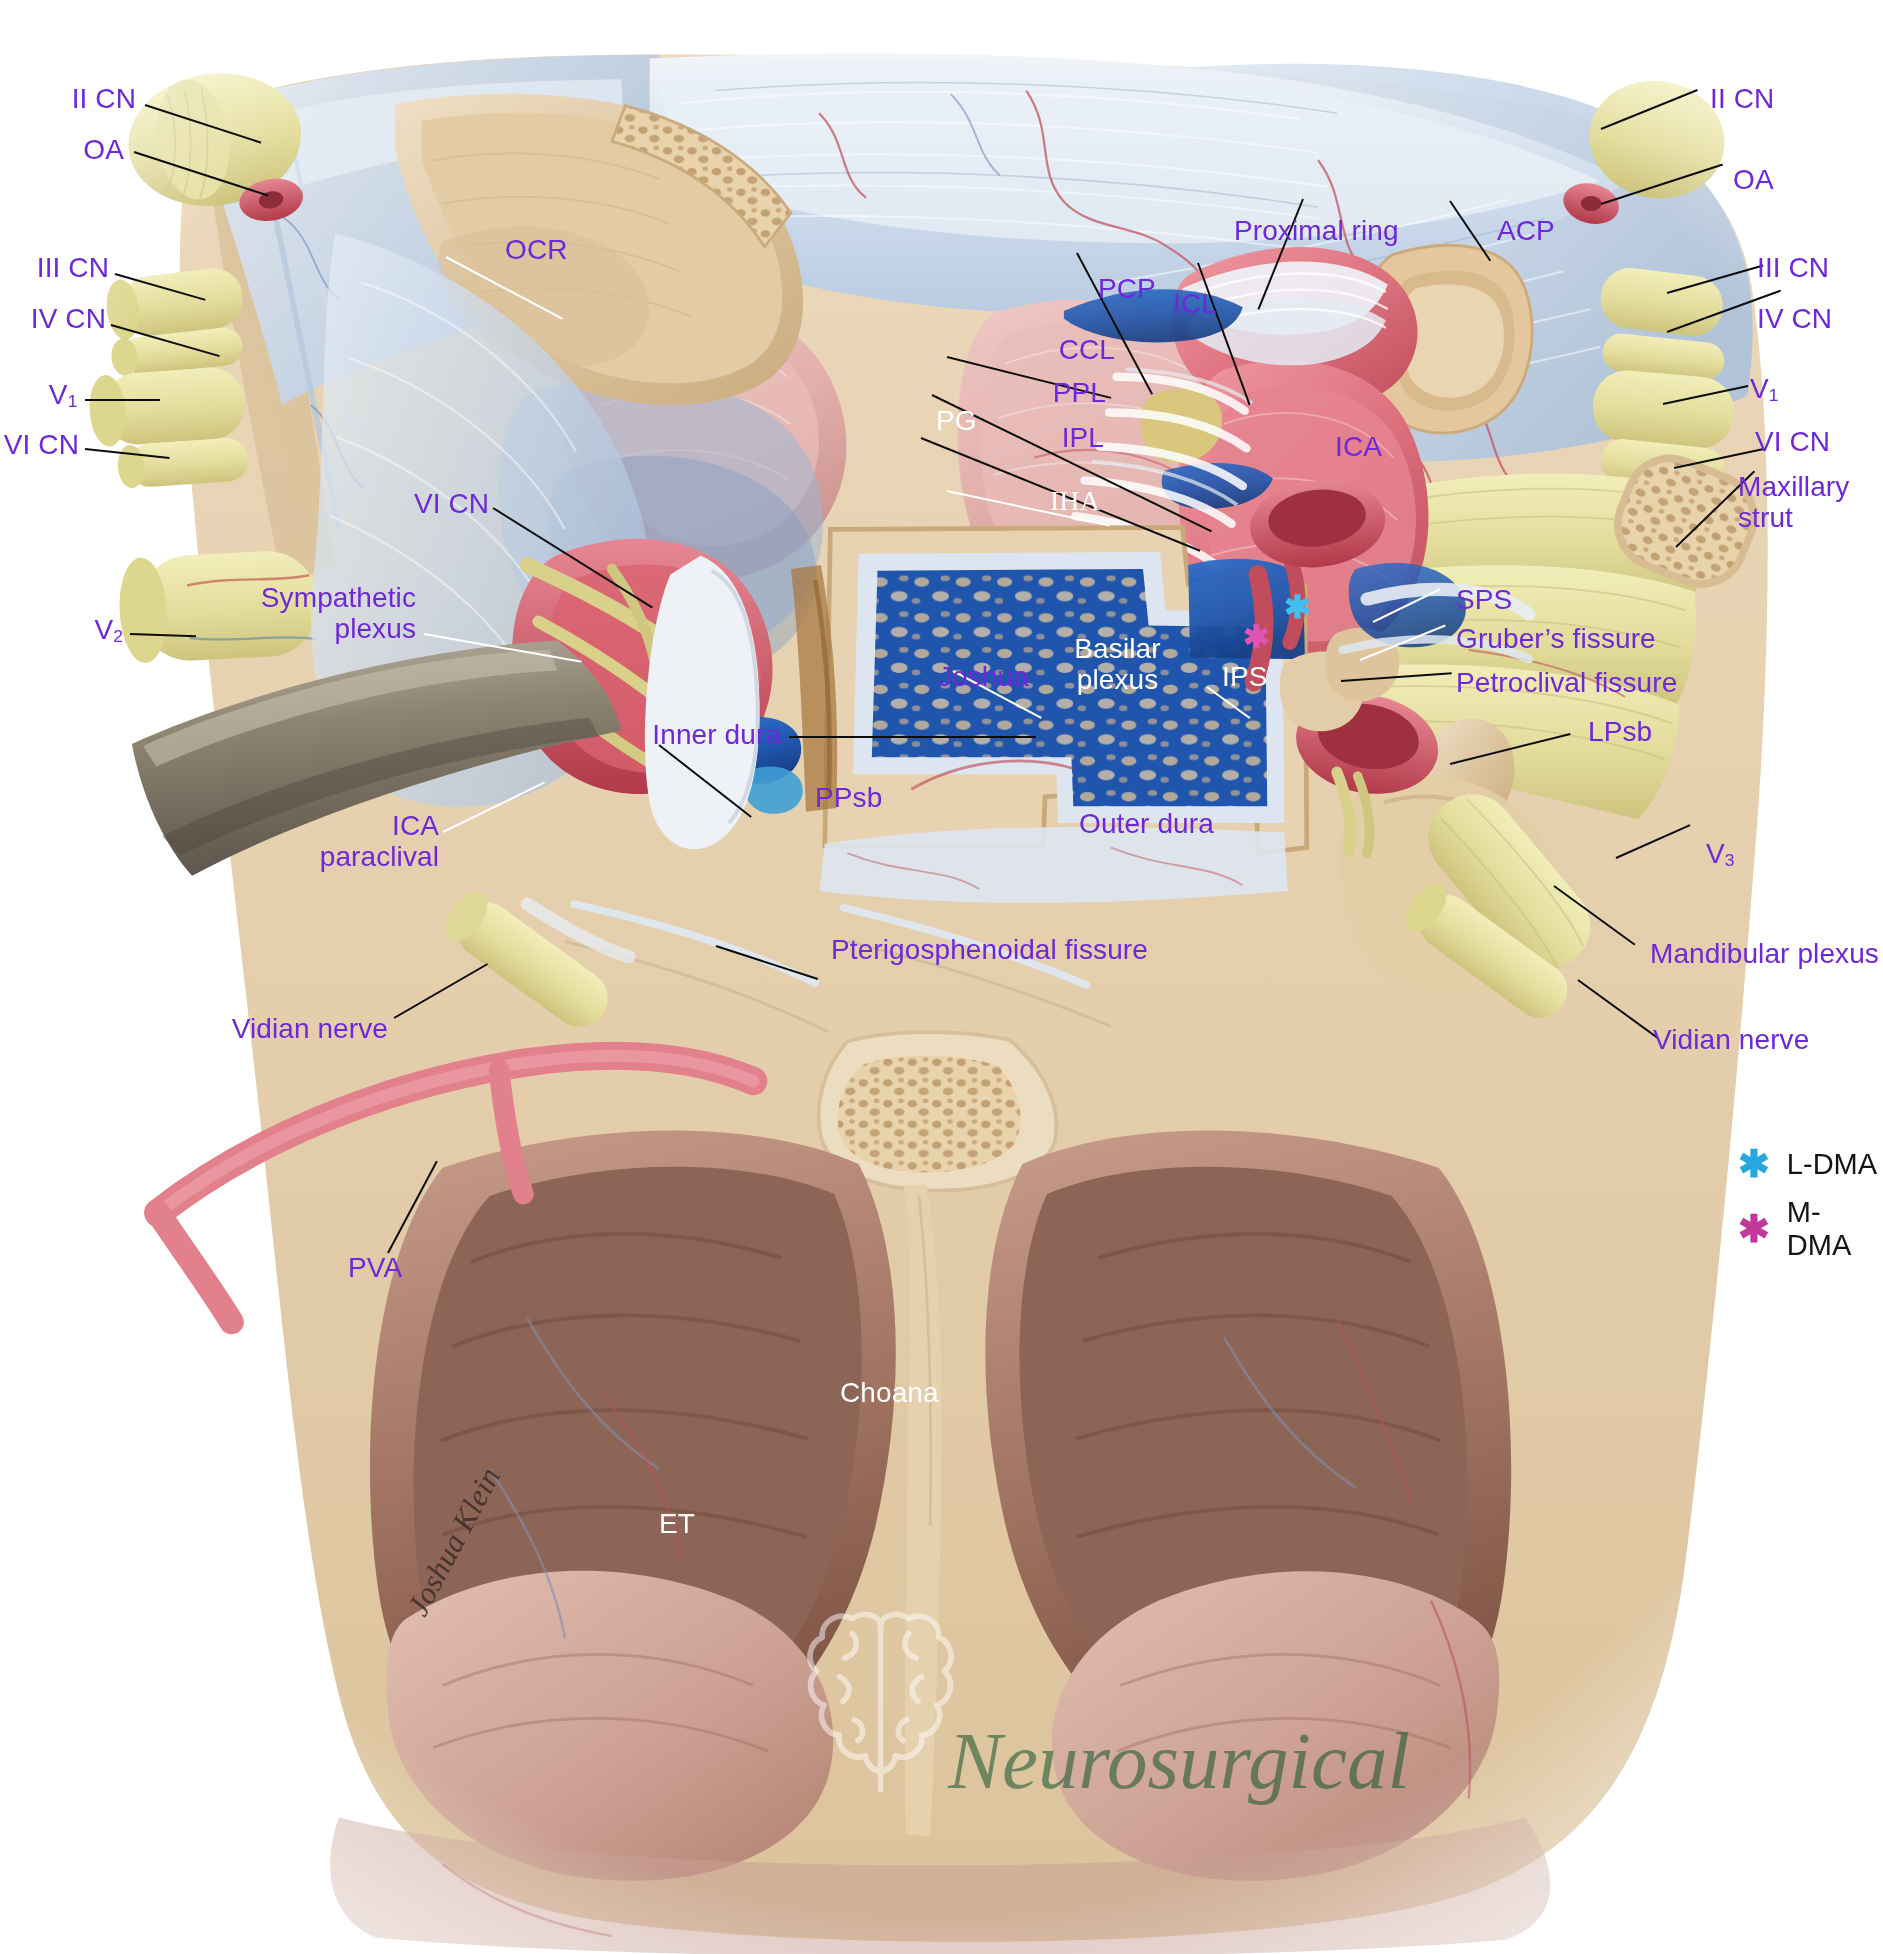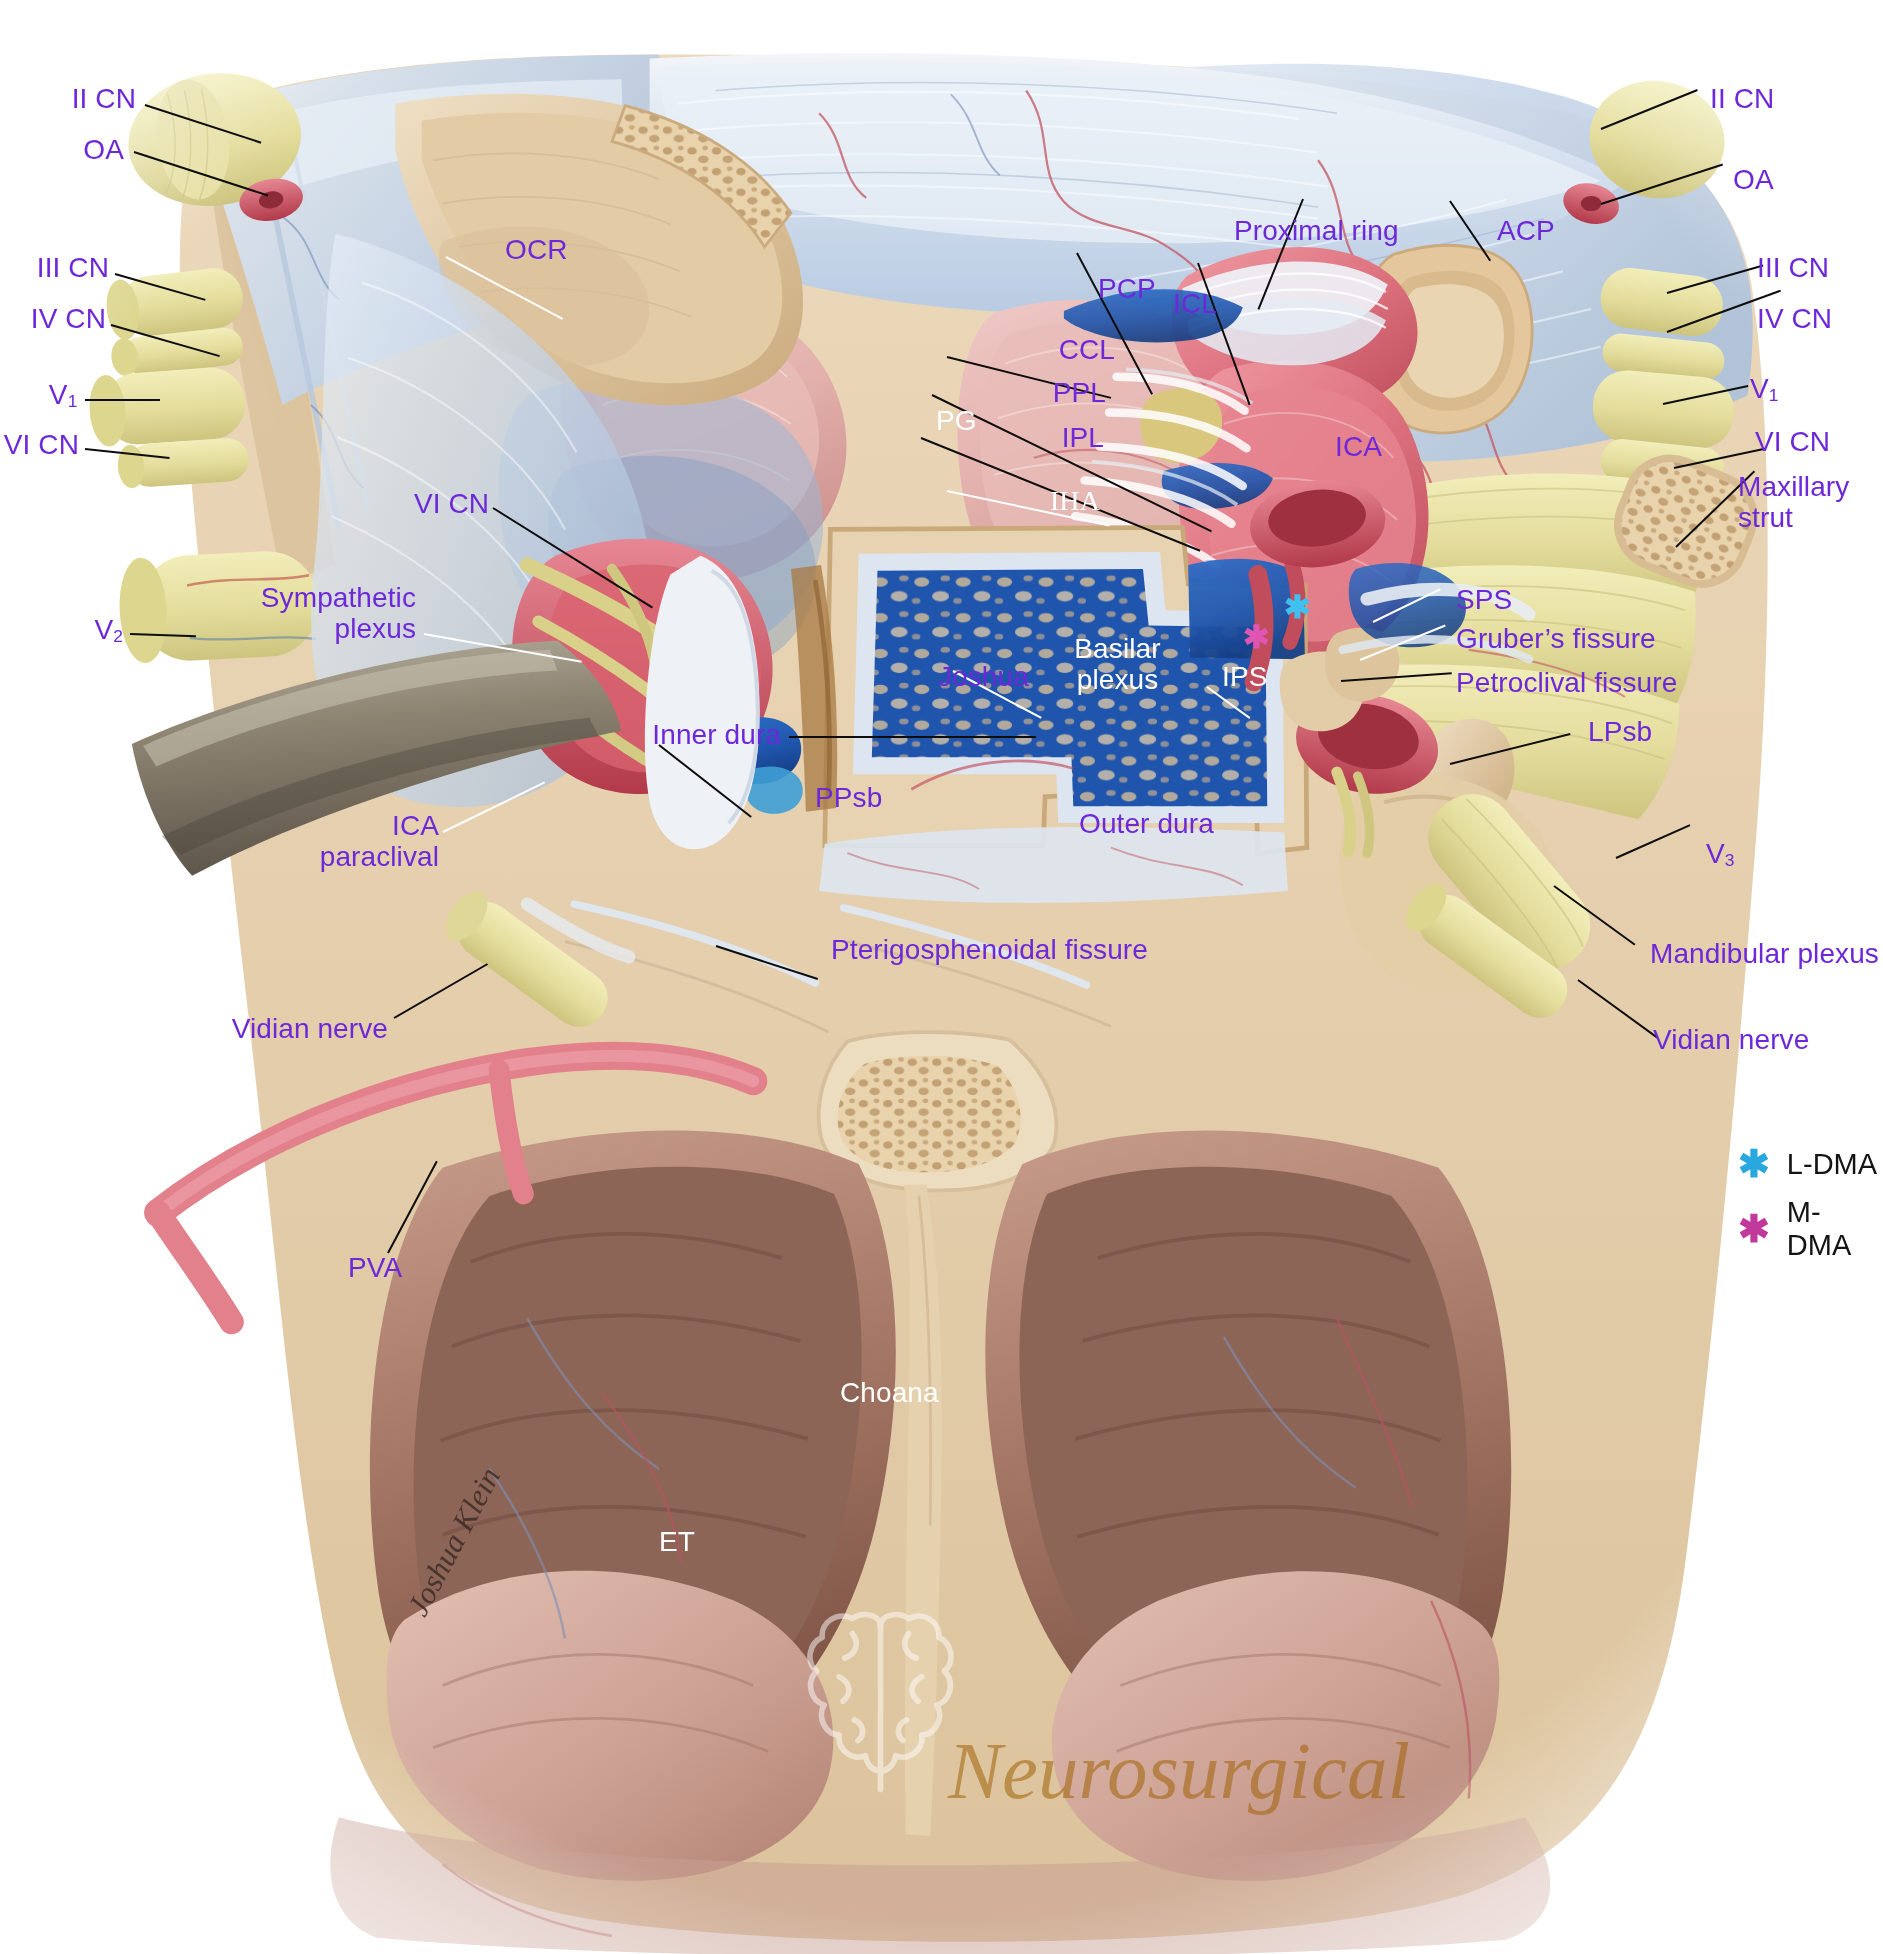--- a/index.html
+++ b/index.html
@@ -45,22 +45,22 @@
     position:absolute;left:805px;top:1577px;width:659px;height:282px;
     pointer-events:none;opacity:.55;
   }
   #wm-atlas{
     font-family:"Liberation Serif", serif;
     font-size:94px;letter-spacing:8.5px;color:#ffffff;
     position:absolute;left:158px;top:26px;
   }
   #wm-sub{
     font-family:"Liberation Serif", serif;
-    font-style:italic;font-size:81px;color:#a16207;
-    position:absolute;left:143px;top:148px;
+    font-style:italic;font-size:81px;color:#14532d;
+    position:absolute;left:143px;top:138px;
   }
   #wm-brain{position:absolute;left:-9.4px;top:28px;}
 
   
   #signature{
     position:absolute;left:400px;top:1605px;
     font-family:"Liberation Serif", serif;font-style:italic;
     font-size:31px;color:#3a2a26;opacity:.82;
     transform:rotate(-62deg);transform-origin:0 0;white-space:nowrap;
   }
@@ -725,21 +725,21 @@
   <div class="lbl" style="left:1335px;top:431px;"><span>ICA</span></div>
   <div class="lbl" style="left:938px;top:661px;"><span>Joshua</span></div>
   <div class="lbl white c" style="left:1047px;top:633px;width:141px;"><span>Basilar
 plexus</span></div>
   <div class="lbl white" style="left:1222px;top:661px;"><span>IPS</span></div>
   <div class="lbl r" style="left:612px;top:719px;width:169px;"><span>Inner dura</span></div>
   <div class="lbl" style="left:1079px;top:808px;"><span>Outer dura</span></div>
   <div class="lbl" style="left:815px;top:782px;text-align:center;"><span>PPsb</span></div>
   <div class="lbl" style="left:831px;top:934px;"><span>Pterigosphenoidal fissure</span></div>
   <div class="lbl white" style="left:840px;top:1377px;"><span>Choana</span></div>
-  <div class="lbl white" style="left:659px;top:1508px;margin-top:18px;"><span>ET</span></div>
+  <div class="lbl white" style="left:659px;top:1508px;"><span>ET</span></div>
 
   <div class="lbl" style="left:1710px;top:83px;"><span>II CN</span></div>
   <div class="lbl" style="left:1733px;top:164px;"><span>OA</span></div>
   <div class="lbl" style="left:1757px;top:252px;"><span>III CN</span></div>
   <div class="lbl" style="left:1757px;top:303px;"><span>IV CN</span></div>
   <div class="lbl" style="left:1750px;top:373px;"><span>V</span><sub>1</sub></div>
   <div class="lbl" style="left:1755px;top:426px;"><span>VI CN</span></div>
   <div class="lbl" style="left:1738px;top:471px;"><span>Maxillary
 strut</span></div>
   <div class="lbl" style="left:1456px;top:584px;"><span>SPS</span></div>

